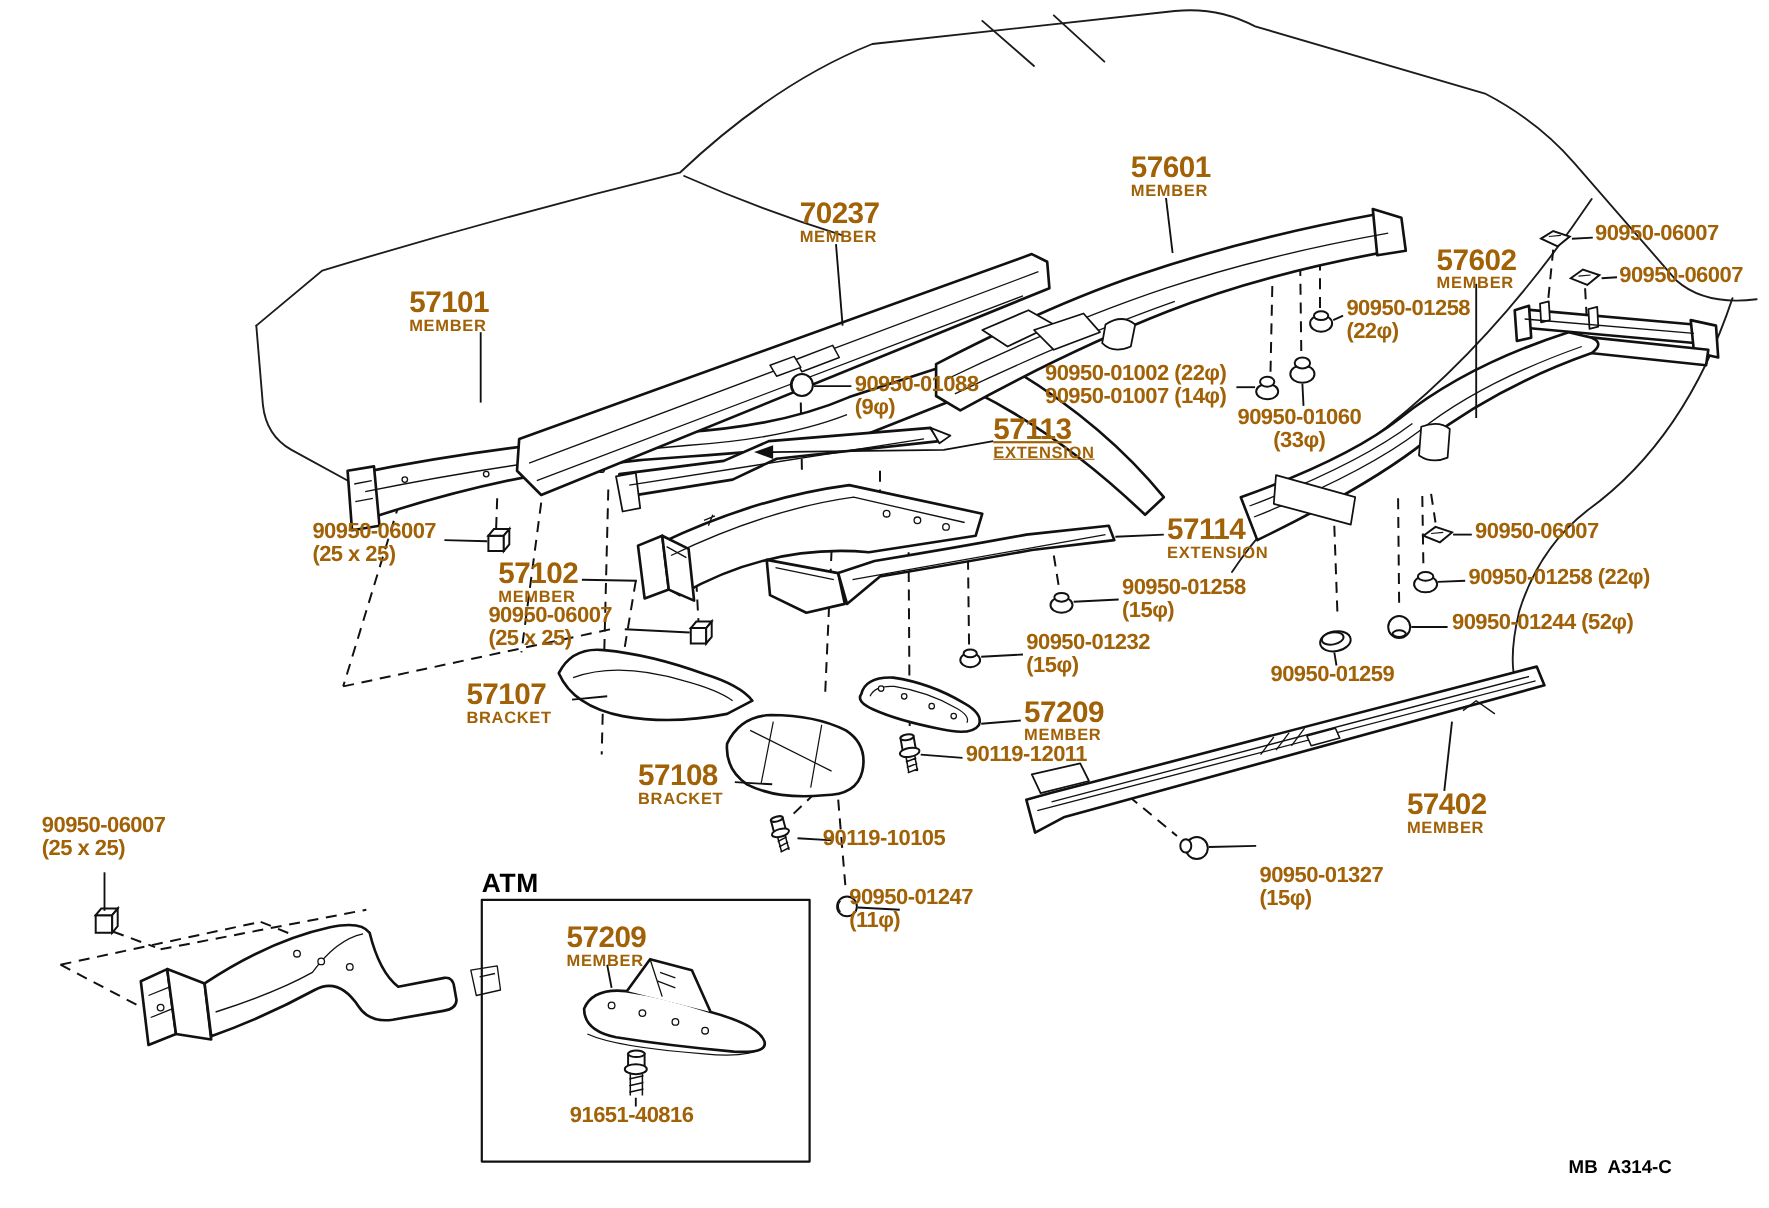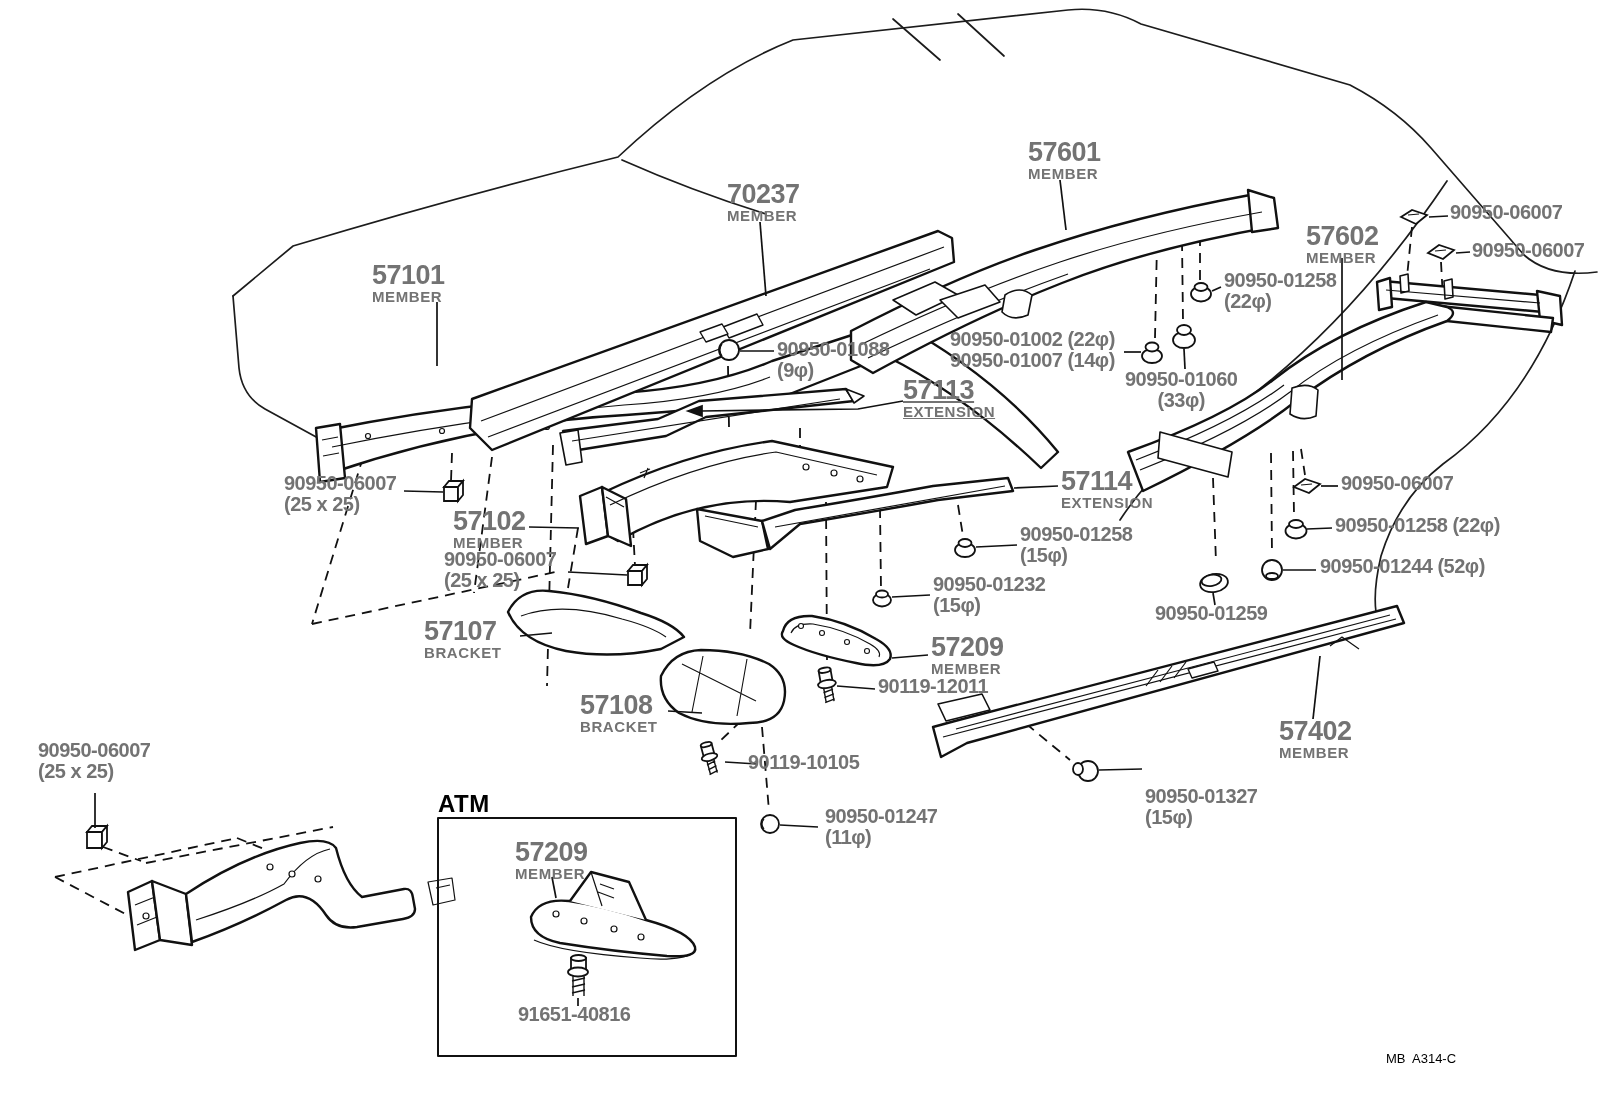--- a/index.html
+++ b/index.html
@@ -1,27 +1,27 @@
 <!DOCTYPE html>
 <html><head>
 <meta charset="utf-8">
 <style>
   html,body{margin:0;padding:0;background:#ffffff}
   .stage{position:relative;width:1608px;height:1098px;background:#fff;
          font-family:"Liberation Sans",sans-serif;color:#000;overflow:hidden}
   .stage svg{position:absolute;left:0;top:0}
-  .callout{position:absolute;line-height:1.04;white-space:nowrap;color:#737373}
+  .callout{position:absolute;line-height:1.04;white-space:nowrap;color:#a16207}
   .callout .pn{display:block;font-weight:bold;letter-spacing:-0.5px}
   .callout .sub{display:block;font-weight:bold}
   .callout.lg .pn{font-size:27px}
   .callout.lg .sub{font-size:15px;letter-spacing:0.6px}
   .callout.md .pn{font-size:20px}
   .callout.md .sub{font-size:20px;letter-spacing:-0.5px}
   .atm-label{position:absolute;left:438px;top:790px;font-weight:bold;font-size:24px;letter-spacing:0.5px}
-  .footer-code{position:absolute;left:1386px;top:1051px;font-weight:normal;font-size:13px;white-space:pre}
+  .footer-code{position:absolute;left:1426px;top:1051px;font-weight:bold;font-size:17px;white-space:pre}
 </style>
 </head>
 <body>
 
 <div class="stage">
 
 <svg width="1608" height="1098" viewBox="0 0 1608 1098">
 
   <g fill="none" stroke="#1c1c1c" stroke-width="1.7" stroke-linecap="round">
     <path d="M 233,296 L 293,246 Q 455,197 618,157 Q 705,75 793,40 L 1068,10 Q 1107,6 1141,24 L 1350,85 Q 1398,110 1431,148 L 1524,255 Q 1550,278 1597,272"></path>
@@ -435,21 +435,21 @@
       <div class="callout md" style="left: 878px; top: 676px;">
         <span class="pn">90119-12011</span>
       </div>
       <div class="callout lg" style="left: 580px; top: 691px;">
         <span class="pn">57108</span>
         <span class="sub">BRACKET</span>
       </div>
       <div class="callout md" style="left: 748px; top: 752px;">
         <span class="pn">90119-10105</span>
       </div>
-      <div class="callout md" style="left: 825px; top: 806px;">
+      <div class="callout md" style="left: 772px; top: 806px;">
         <span class="pn">90950-01247</span>
         <span class="sub">(11φ)</span>
       </div>
       <div class="callout lg" style="left: 1279px; top: 717px;">
         <span class="pn">57402</span>
         <span class="sub">MEMBER</span>
       </div>
       <div class="callout md" style="left: 1145px; top: 749px; margin-top: 37px;">
         <span class="pn">90950-01327</span>
         <span class="sub">(15φ)</span>

